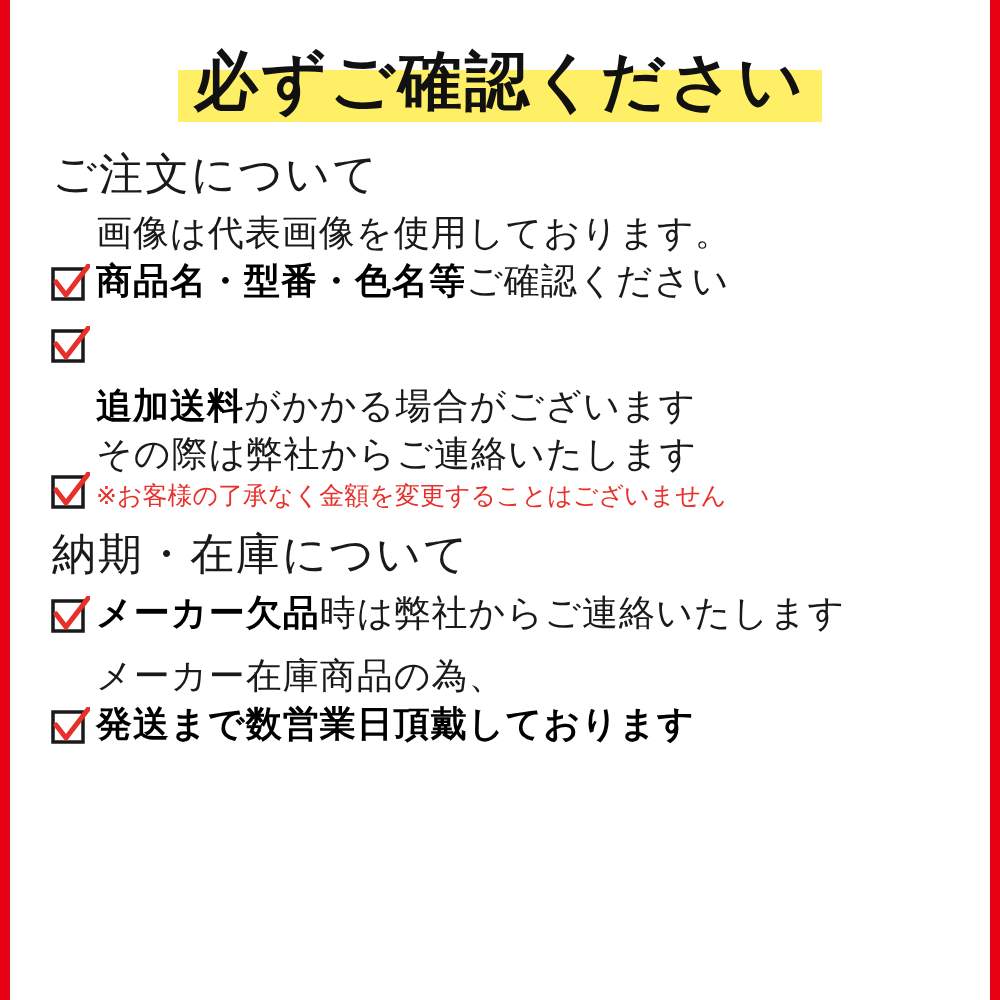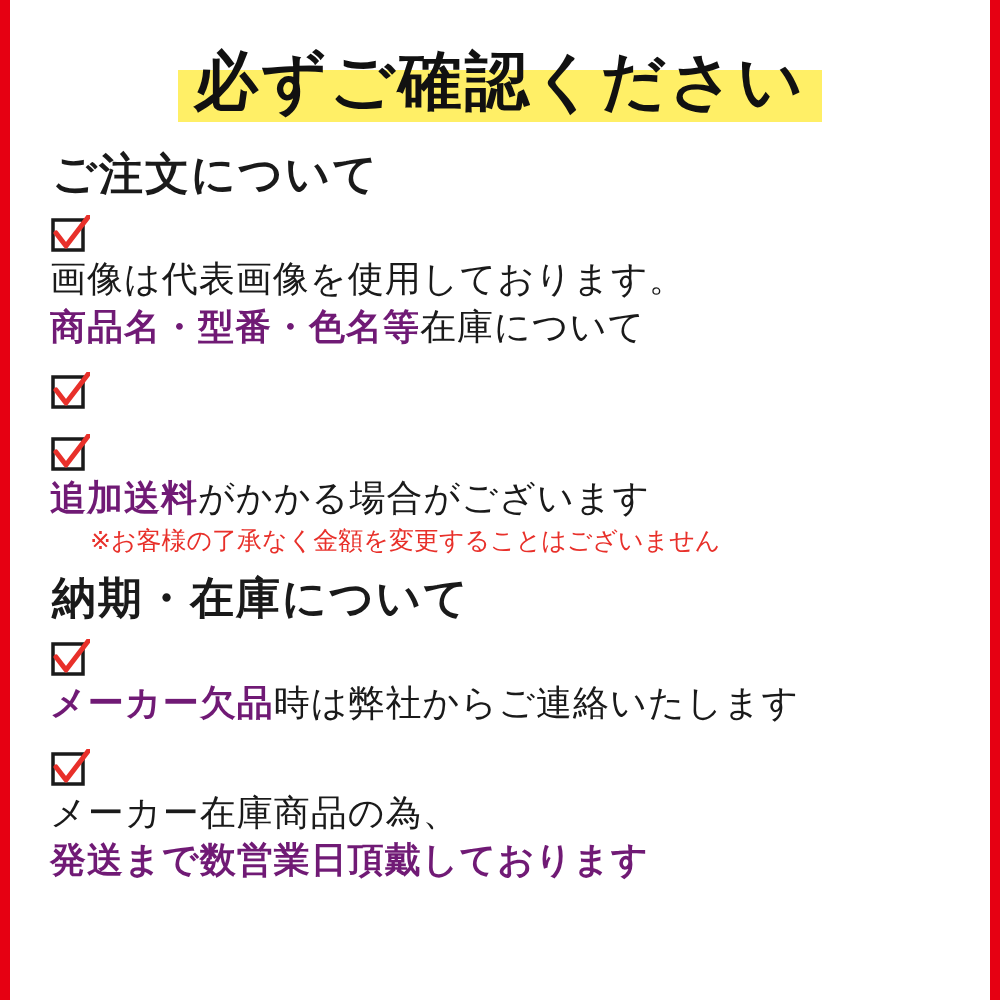--- a/index.html
+++ b/index.html
@@ -64,66 +64,64 @@
   }
   .title .txt {
     position: relative;
     z-index: 1;
     text-align: center;
   }
 
   
   .section-heading {
     font-size: 44px;
-    font-weight: bold;
+    font-weight: normal;
     color: #1a1a1a;
     letter-spacing: 2px;
     margin: 6px 0 8px 8px;
     line-height: 1.2;
   }
   .section-heading.second {
     margin-top: 2px;
   }
 
   
   .item {
     display: flex;
-    align-items: flex-start;
+    align-items: flex-end;
     margin: 0 0 16px 6px;
-    flex-direction: column;
   }
   .check {
     flex: 0 0 auto;
     width: 40px;
     height: 40px;
     margin-top: 6px;
     margin-right: 6px;
     position: relative;
   }
   .check svg { display: block; }
   .lines {
     flex: 1 1 auto;
   }
   .line {
     font-size: 36px;
     line-height: 1.32;
     color: #1a1a1a;
     letter-spacing: 1px;
     white-space: nowrap;
   }
-  .line .red { color: #701a75; font-weight: bold; }
+  .line .red { color: #000000; font-weight: bold; }
   .line .blk { color: #1a1a1a; font-weight: normal; }
   .note {
     font-size: 25px;
     color: #e8302a;
     letter-spacing: 0px;
     line-height: 1.3;
     margin-top: 2px;
     white-space: nowrap;
-    margin-left: 40px;
   }
 </style>
 </head>
 <body>
 
 <div class="page">
 
   <div class="edge edge-left"></div>
   <div class="edge edge-right"></div>
 
@@ -140,21 +138,21 @@
         <div class="section-heading">ご注文について</div>
         <div class="item">
           <span class="check">
             <svg width="40" height="40" viewBox="0 0 40 40">
               <rect x="3" y="5" width="30" height="30" fill="none" stroke="#1a1a1a" stroke-width="3.5"></rect>
               <path d="M6 18 L16 31 L39 1" fill="none" stroke="#e8302a" stroke-width="5" stroke-linecap="round" stroke-linejoin="round"></path>
             </svg>
           </span>
           <div class="lines">
             <div class="line"><span class="blk">画像は代表画像を使用しております。</span></div>
-            <div class="line"><span class="red">商品名・型番・色名等</span><span class="blk">在庫について</span></div>
+            <div class="line"><span class="red">商品名・型番・色名等</span><span class="blk">ご確認ください</span></div>
           </div>
         </div>
         <div class="item">
           <span class="check">
             <svg width="40" height="40" viewBox="0 0 40 40">
               <rect x="3" y="5" width="30" height="30" fill="none" stroke="#1a1a1a" stroke-width="3.5"></rect>
               <path d="M6 18 L16 31 L39 1" fill="none" stroke="#e8302a" stroke-width="5" stroke-linecap="round" stroke-linejoin="round"></path>
             </svg>
           </span>
           <div class="lines">
@@ -162,20 +160,21 @@
         </div>
         <div class="item">
           <span class="check">
             <svg width="40" height="40" viewBox="0 0 40 40">
               <rect x="3" y="5" width="30" height="30" fill="none" stroke="#1a1a1a" stroke-width="3.5"></rect>
               <path d="M6 18 L16 31 L39 1" fill="none" stroke="#e8302a" stroke-width="5" stroke-linecap="round" stroke-linejoin="round"></path>
             </svg>
           </span>
           <div class="lines">
             <div class="line"><span class="red">追加送料</span><span class="blk">がかかる場合がございます</span></div>
+            <div class="line"><span class="blk">その際は弊社からご連絡いたします</span></div>
             <div class="note">※お客様の了承なく金額を変更することはございません</div>
           </div>
         </div>
         <div class="section-heading second">納期・在庫について</div>
         <div class="item">
           <span class="check">
             <svg width="40" height="40" viewBox="0 0 40 40">
               <rect x="3" y="5" width="30" height="30" fill="none" stroke="#1a1a1a" stroke-width="3.5"></rect>
               <path d="M6 18 L16 31 L39 1" fill="none" stroke="#e8302a" stroke-width="5" stroke-linecap="round" stroke-linejoin="round"></path>
             </svg>

